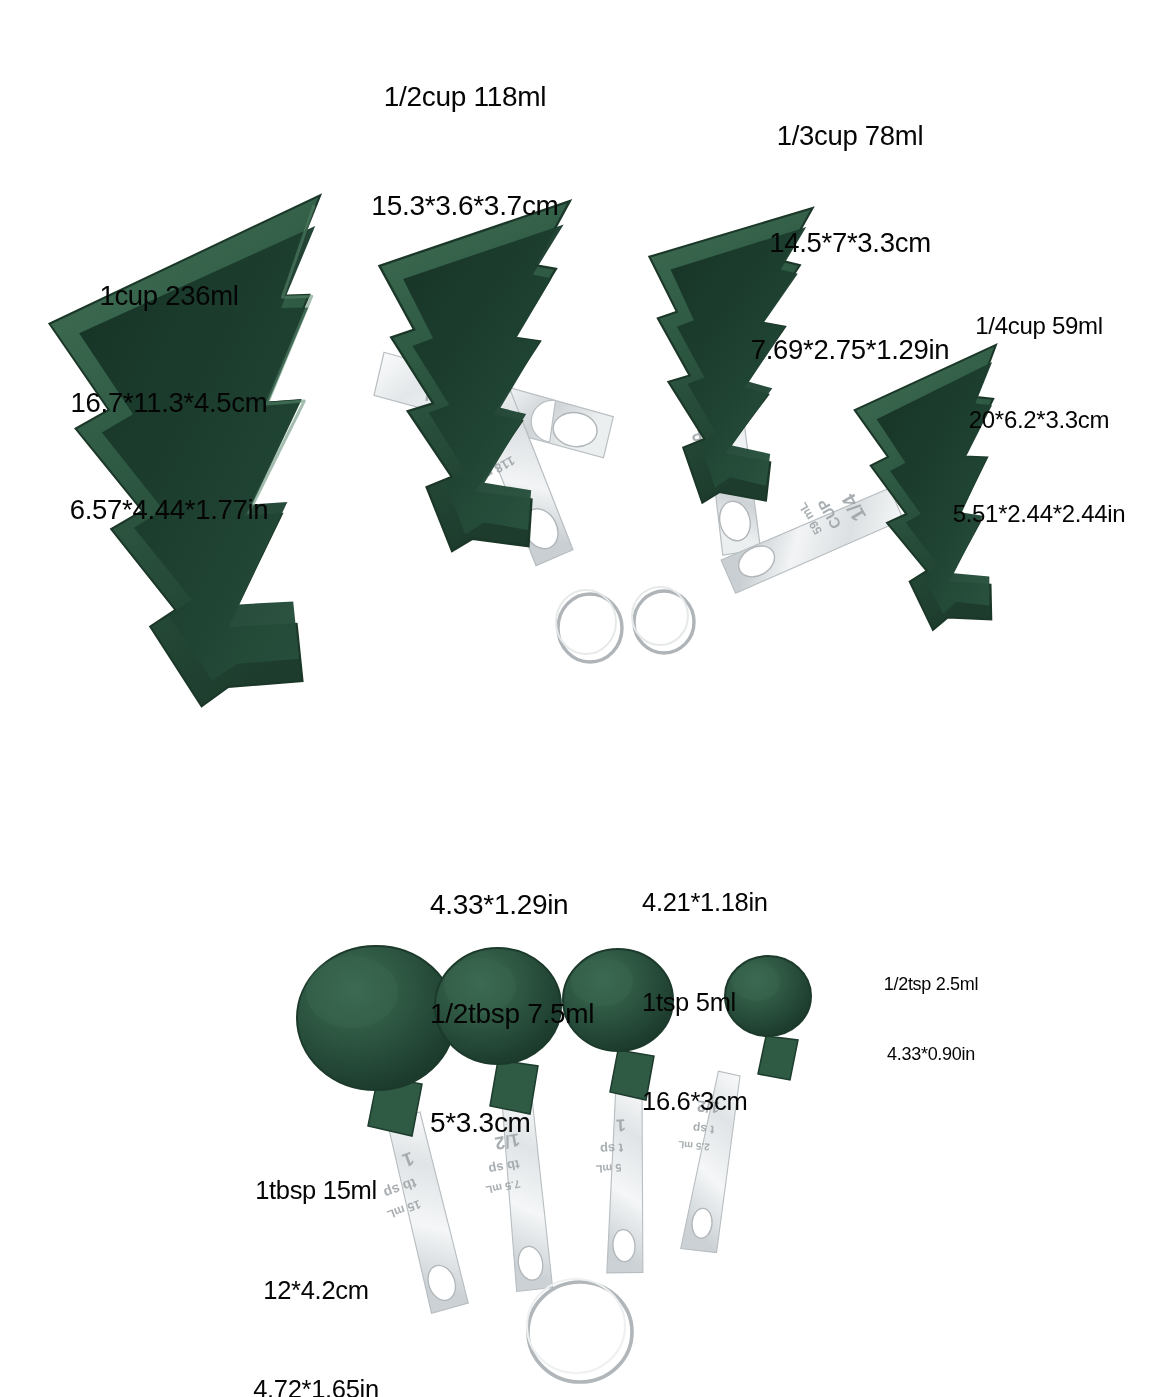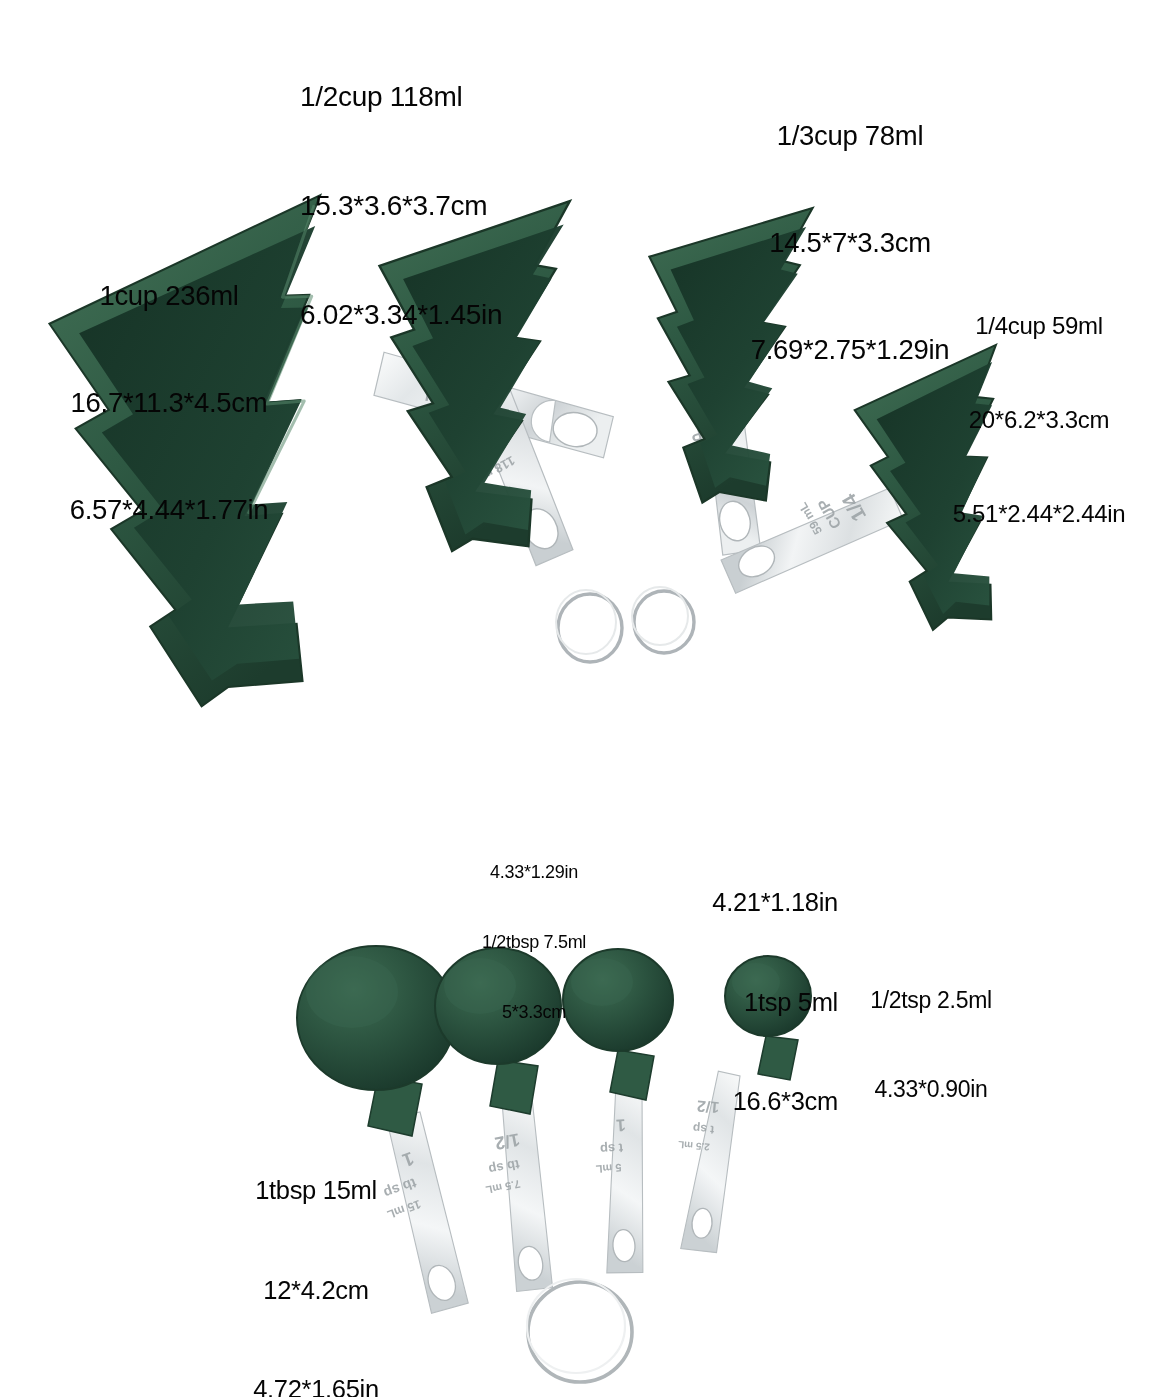--- a/index.html
+++ b/index.html
@@ -28,28 +28,28 @@
     font-family: "Liberation Sans", sans-serif;
     font-weight: 400;
     color: #050505;
     line-height: 1.30;
     letter-spacing: -0.3px;
   }
   .anno .l1, .anno .l2, .anno .l3 { display: block; }
 
   
   #anno-cup-1    { left: 40px;  top: 206px; width: 258px; font-size: 27.5px; text-align: center; }
-  #anno-cup-half { left: 300px; top: 6px;   width: 330px; font-size: 28px;   text-align: left; }
+  #anno-cup-half { left: 300px; top: 6px;   width: 330px; font-size: 28px;   text-align: center; }
   #anno-cup-3rd  { left: 700px; top: 46px;  width: 300px; font-size: 27.5px; text-align: center; }
   #anno-cup-4th  { left: 920px; top: 248px; width: 238px; font-size: 24px; text-align: center; }
 
   
-  #anno-sp-half-tbsp { left: 430px; top: 814px;  width: 208px; font-size: 18px; text-align: center; }
-  #anno-sp-1tsp      { left: 642px; top: 820px;  width: 196px; font-size: 25.5px; text-align: right; }
-  #anno-sp-half-tsp  { left: 828px; top: 926px;  width: 206px; font-size: 23px; text-align: center; }
+  #anno-sp-half-tbsp { left: 430px; top: 814px;  width: 208px; font-size: 28px; text-align: left; }
+  #anno-sp-1tsp      { left: 642px; top: 820px;  width: 196px; font-size: 25.5px; text-align: left; }
+  #anno-sp-half-tsp  { left: 828px; top: 926px;  width: 206px; font-size: 18px; text-align: center; }
   #anno-sp-1tbsp     { left: 210px; top: 1108px; width: 212px; font-size: 25.5px; text-align: center; }
 
   
   .art { position: absolute; }
   .art svg { display: block; overflow: visible; }
 
   #cups-art  { left: 0px; top: 95px;  width: 1160px; height: 620px; }
   #spoons-art{ left: 180px; top: 900px; width: 800px; height: 490px; }
 </style>
 </head>
@@ -333,21 +333,20 @@
 
   <div class="anno" id="anno-cup-1">
     <span class="l1">1cup 236ml</span>
     <span class="l2">16.7*11.3*4.5cm</span>
     <span class="l3">6.57*4.44*1.77in</span>
   </div>
 
   <div class="anno" id="anno-cup-half">
     <span class="l1">1/2cup 118ml</span>
     <span class="l2">15.3*3.6*3.7cm</span>
-    <span class="l3">6.02*3.34*1.45in</span>
   </div>
 
   <div class="anno" id="anno-cup-3rd">
     <span class="l1">1/3cup 78ml</span>
     <span class="l2">14.5*7*3.3cm</span>
     <span class="l3">7.69*2.75*1.29in</span>
   </div>
 
   <div class="anno" id="anno-cup-4th">
     <span class="l1">1/4cup 59ml</span>

